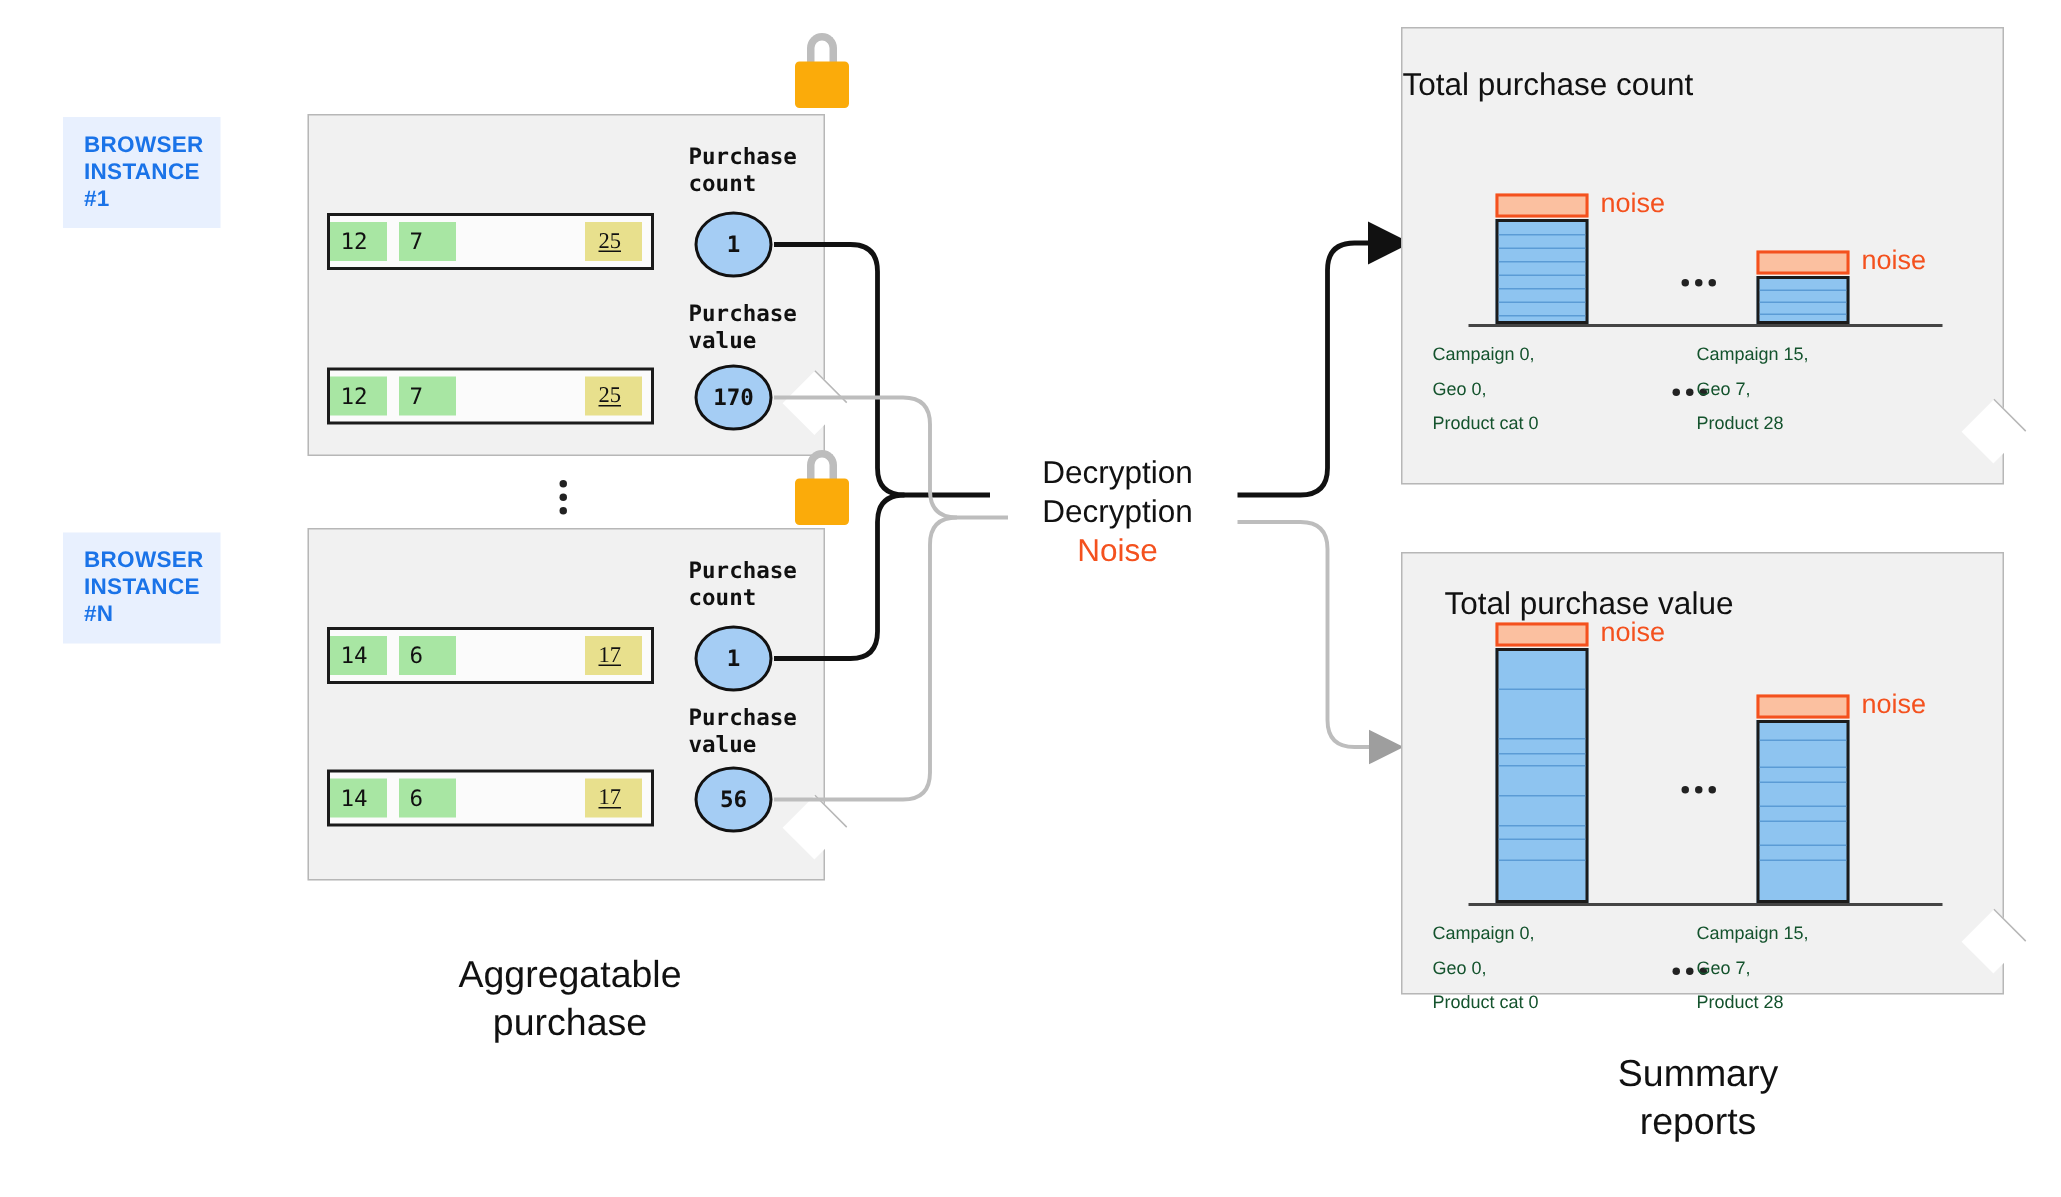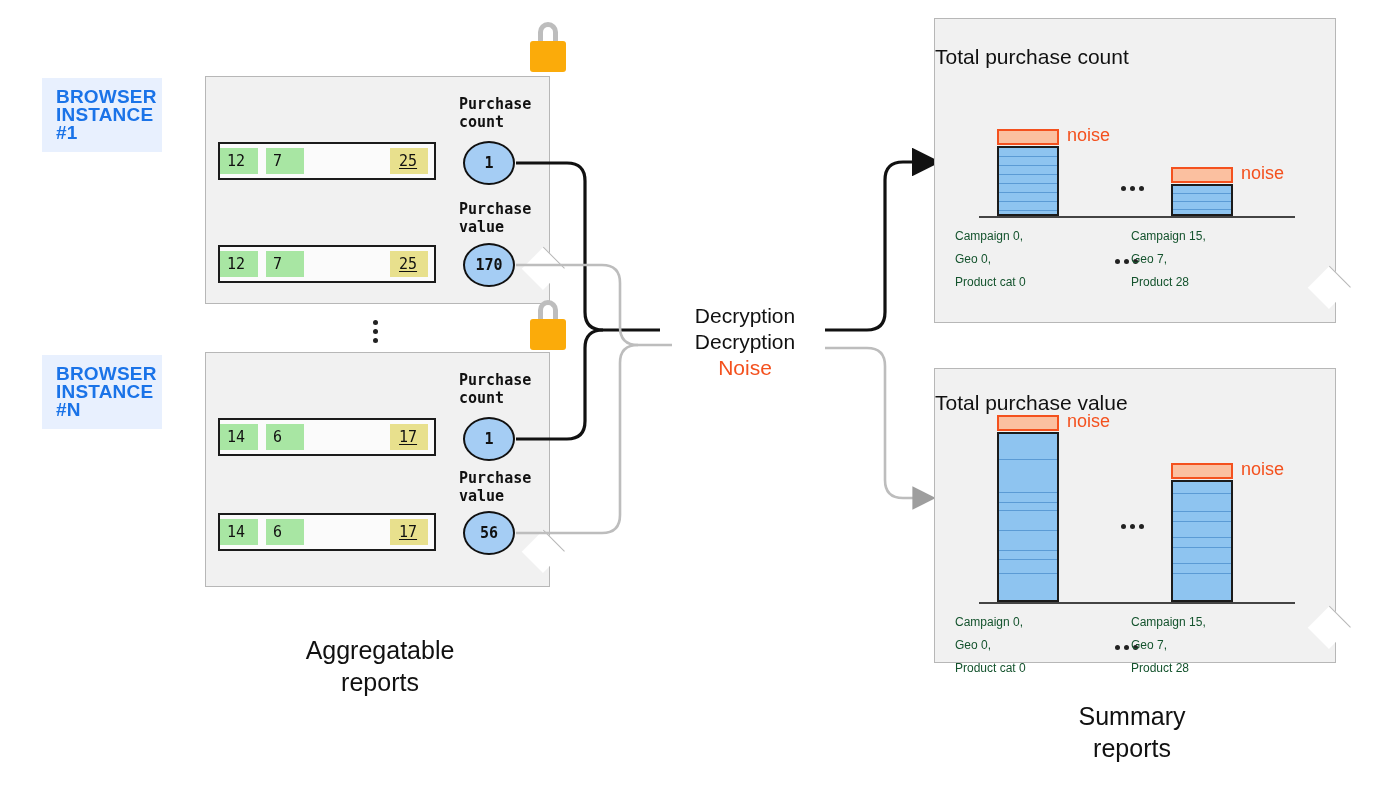--- a/index.html
+++ b/index.html
@@ -14,25 +14,25 @@
     background: #ffffff;
     font-family: "Liberation Sans", sans-serif;
     overflow: hidden;
   }
   
   .browser-tag {
     position: absolute;
     background: #e8f0fe;
     color: #1a73e8;
     font-weight: bold;
-    font-size: 19px;
+    font-size: 15px;
     letter-spacing: 0.2px;
     line-height: 18px;
     padding: 10px 12px 10px 14px;
-    width: 120px;
+    width: 105px;
     box-sizing: border-box;
   }
   
   .panel {
     position: absolute;
     background: #f1f1f1;
     border: 1px solid #b7b7b7;
     box-sizing: border-box;
   }
   .panel-fold {
@@ -84,21 +84,21 @@
   .cell {
     font-family: "DejaVu Sans Mono", "Liberation Mono", monospace;
     font-size: 15px;
     color: #111;
     height: 26px;
     line-height: 26px;
     box-sizing: border-box;
     padding-left: 7px;
   }
   .cell.green { background: #a8e6a3; }
-  .cell.yellow { background: #e8e08d; }
+  .cell.yellow { background: #e8e08d; font-family: Liberation Serif, serif; }
   .cell .uline {
     text-decoration: underline;
     text-underline-offset: 2px;
   }
   .spacer { flex: 1; }
   
   .metric-label {
     position: absolute;
     font-family: "DejaVu Sans Mono", "Liberation Mono", monospace;
     font-size: 15px;
@@ -376,21 +376,21 @@
         <i></i>
         <i></i>
     </div>
     <div class="bar-caption" style="left:196px; top:206px; width:150px;">Campaign 15,
 Geo 7,
 Product 28</div>
   </div>
 
   <div class="panel" style="left:934px; top:368px; width:402px; height:295px;">
     <div class="panel-fold"></div>
-    <div class="sum-title" style="top:22px;">Total purchase value</div>
+    <div class="sum-title" style="top:22px;padding-left:28px;">Total purchase value</div>
 
     <div class="axis" style="left:44px; top:233px; width:316px;"></div>
 
     <div class="noise-cap" style="left:62px; top:46px; width:62px; height:16px;"></div>
     <div class="bar" style="left:62px; top:63px; width:62px; height:170px;">
       <i style="height:26px"></i>
         <i style="height:33px"></i>
         <i style="height:10px"></i>
       <i style="height:8px"></i>
         <i style="height:20px"></i>
@@ -427,18 +427,18 @@
       <i></i>
         <i></i>
         <i></i>
     </div>
     <div class="bar-caption" style="left:196px; top:242px; width:150px;">Campaign 15,
 Geo 7,
 Product 28</div>
   </div>
 
   <div class="big-caption" style="left:230px; top:634px; width:300px;">Aggregatable
-reports</div>
+purchase</div>
 
   <div class="big-caption" style="left:992px; top:700px; width:280px;">Summary
 reports</div>
 
 </div>
 
 </body></html>

